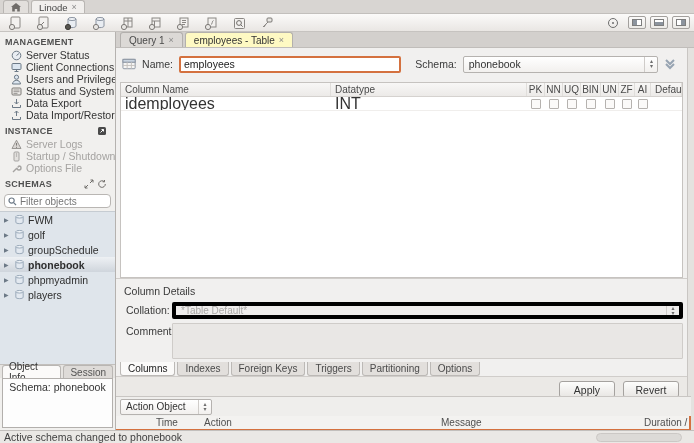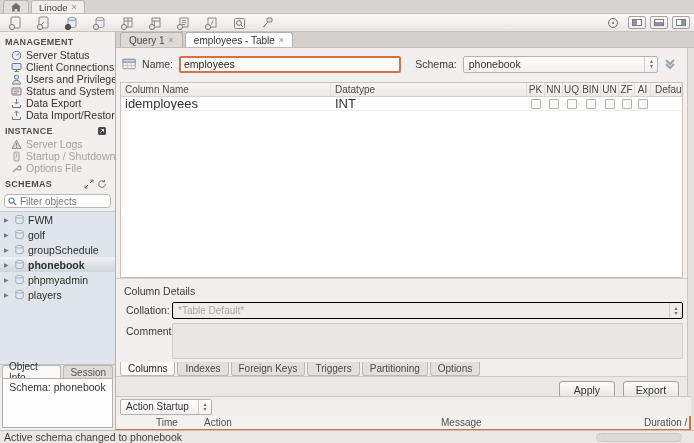--- a/index.html
+++ b/index.html
@@ -58,51 +58,51 @@
               border:1px solid #b9b6b3; border-bottom:none; border-radius:3px 3px 0 0; background:#dedbd8; color:#555; margin-right:2px; }
   .info-tab.active { background:#fbfaf9; color:#333; }
   .info-box { height:50px; margin:0 2px 2px 2px; background:#fdfdfd; border:1px solid #b2afac;
               font-size:10.5px; color:#333; padding:2px 3px;text-align:center; }
 
   
   .main { position:absolute; left:116px; top:32px; width:578px; height:398px; background:#e4e2df; }
   .doc-tabstrip { height:16px; background:#d3d0cd; border-bottom:1px solid #c0bdba; display:flex; align-items:flex-end; padding-left:4px; }
   .doc-tab { height:15px; display:flex; align-items:center; gap:4px; padding:0 8px; font-size:10px; color:#4a4a4a;
              border:1px solid #b3b0ad; border-bottom:none; border-radius:3px 3px 0 0; background:#dcd9d6; margin-right:2px; }
-  .doc-tab.active { background:#ffffff; color:#333; }
+  .doc-tab.active { background:#fef9c3; color:#333; }
 
   .editor { position:absolute; left:0; top:16px; width:572px; height:348px; background:#f1f0ef; border-right:1px solid #c9c6c3; }
   .name-row { height:32px; display:flex; align-items:center; padding:0 6px; }
   .name-row .lbl { font-size:10.5px; color:#3a3a3a; margin:0 6px; }
   .name-input { width:236px; height:17px; border:2px solid #d4713f; border-radius:2px; background:#fff;
                 font-size:10.5px; padding:0 3px; color:#222; outline:none; font-family:"Liberation Sans",sans-serif; }
   .schema-select { width:208px; height:17px; border:1px solid #b5b2af; border-radius:2px;
                    background:linear-gradient(#ffffff,#f2f0ee); display:flex; align-items:center; padding-left:5px; font-size:10.5px; color:#333; }
   .stepper { margin-left:auto; width:13px; height:100%; border-left:1px solid #cfccc9;
              display:flex; flex-direction:column; align-items:center; justify-content:center; line-height:4px; }
   .stepper i { font-style:normal; font-size:6px; color:#6d6d6d; height:5px; }
   .dbl-chevron { margin-left:auto; width:24px; display:flex; flex-direction:column; align-items:center; }
 
   .grid { margin:2px 4px 0 4px; height:196px; background:#fff; border:1px solid #c6c3c0; display:flex; flex-direction:column; }
   .grid-hdr { display:flex; height:14px; background:linear-gradient(#f8f7f6,#eceae8); border-bottom:1px solid #d5d2cf;
               font-size:10px; color:#4a4a4a; align-items:center; }
   .grid-hdr > div { border-right:1px solid #e0dedb; height:100%; display:flex; align-items:center; padding-left:4px; overflow:hidden; white-space:nowrap; }
-  .grid-row { display:flex; height:14px; font-size:13px; color:#333; align-items:center; border-bottom:1px solid #f0eeec; }
+  .grid-row { display:flex; height:14px; font-size:16px; color:#333; align-items:center; border-bottom:1px solid #f0eeec; }
   .grid-row > div { height:100%; display:flex; align-items:center; padding-left:4px; overflow:hidden; white-space:nowrap; }
   .c-name { width:210px; } .c-type { width:196px; }
   .c-pk{width:18px;} .c-nn{width:18px;} .c-uq{width:18px;} .c-bin{width:20px;} .c-un{width:18px;} .c-zf{width:16px;} .c-ai{width:16px;}
   .c-def { flex:1; }
   .flag-cell { justify-content:center; padding-left:0 !important; }
   .cb { width:10px; height:10px; border:1px solid #b5b2af; background:#fbfaf9; border-radius:1px; }
 
   .col-details { border-top:1px solid #d0cdca; padding:4px 4px 0 4px; height:84px; }
   .cd-title { font-size:10.5px; color:#3a3a3a; margin:2px 0 5px 4px; }
   .cd-row { display:flex; align-items:flex-start; margin-bottom:4px; }
   .cd-lbl { width:52px; font-size:10.5px; color:#3a3a3a; padding-left:6px; padding-top:2px; flex:0 0 52px; }
-  .collation { flex:1; height:17px; border:1px solid #000000; border-radius:2px; background:#efedec;
+  .collation { flex:1; height:17px; border:4px solid #000000; border-radius:2px; background:#efedec;
                display:flex; align-items:center; padding-left:5px; font-size:10px; color:#a9a7a5; }
   .comment-box { flex:1; height:36px; border:1px solid #cfccc9; background:#e9e7e5; border-radius:1px; }
 
   .bottom-tabs { height:14px; display:flex; align-items:flex-end; padding-left:4px; background:#f1f0ef; }
   .b-tab { height:14px; padding:0 7px; font-size:10px; color:#4a4a4a; display:flex; align-items:center;
            border:1px solid #bcb9b6; border-top:none; border-radius:0 0 3px 3px; background:#e2dfdc; margin-right:2px; }
   .b-tab.active { background:#fbfaf9; color:#222; }
 
   .btn-strip { height:26px; background:#ebe9e6; border-top:1px solid #d0cdca; display:flex; align-items:center;
                justify-content:flex-end; gap:8px; padding-right:8px; position:relative; }
@@ -505,29 +505,29 @@
         <div class="b-tab active">Columns</div>
         <div class="b-tab">Indexes</div>
         <div class="b-tab">Foreign Keys</div>
         <div class="b-tab">Triggers</div>
         <div class="b-tab">Partitioning</div>
         <div class="b-tab">Options</div>
       </div>
 
       <div class="btn-strip">
         <div class="btn">Apply</div>
-        <div class="btn">Export</div>
+        <div class="btn">Revert</div>
         <div class="splitter-pill"></div>
       </div>
     </div>
 
     <div class="action-output">
       <div class="ao-combo-row">
         <div class="ao-combo">
-          <span>Action Startup</span>
+          <span>Action Object</span>
           <span class="stepper">
               <i>▴</i>
               <i>▾</i>
             </span>
         </div>
       </div>
       <div class="ao-table">
         <div class="ao-c1"></div>
         <div class="ao-c2"></div>
         <div class="ao-time">Time</div>

